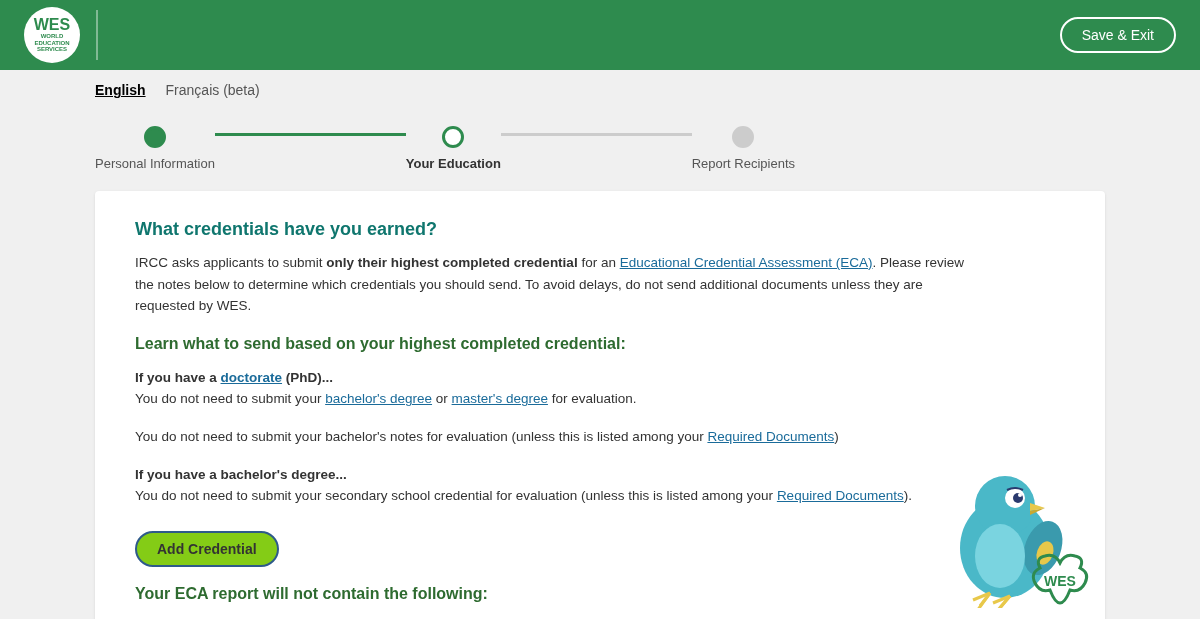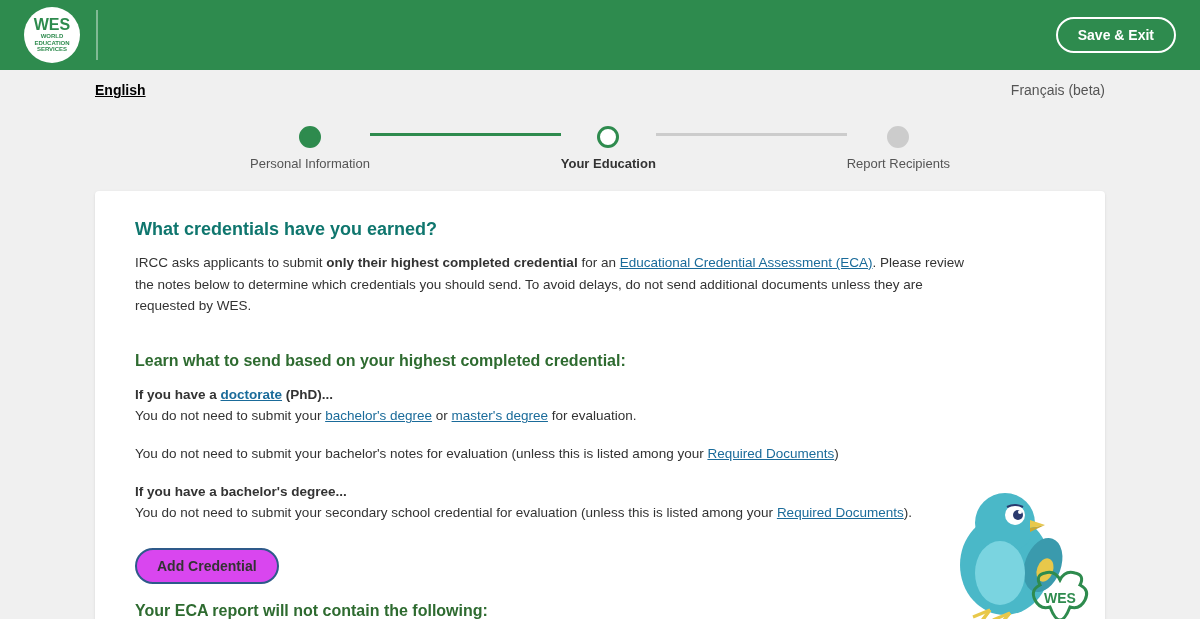--- a/index.html
+++ b/index.html
@@ -48,36 +48,36 @@
       font-weight: normal;
     }
     .header-title strong { font-weight: 900; }
     .save-exit-btn {
       border: 2px solid white;
       background: transparent;
       color: white;
       padding: 8px 20px;
       border-radius: 20px;
       font-size: 14px;
-      font-weight: bold;
+      font-weight: normal;
       cursor: pointer;
       white-space: nowrap;
     }
 
     
     .main-content {
       max-width: 1050px;
       margin: 0 auto;
       padding: 0 20px;
     }
 
     
     .lang-bar {
       display: flex;
-      justify-content: space-between;
+      justify-content: flex-start;
       gap: 20px;
       padding: 12px 0 8px;
     }
     .lang-link {
       font-size: 14px;
       color: #333;
       cursor: pointer;
       text-decoration: none;
     }
     .lang-link.active {
@@ -86,21 +86,21 @@
       color: #000;
     }
     .lang-link.inactive {
       color: #555;
     }
 
     
     .progress-container {
       display: flex;
       align-items: center;
-      justify-content: center;
+      justify-content: flex-start;
       padding: 20px 0 10px;
       position: relative;
     }
     .progress-steps {
       display: flex;
       align-items: center;
       width: 700px;
       position: relative;
     }
     .step-wrapper {
@@ -162,21 +162,21 @@
       color: #0f766e;
       font-size: 18px;
       font-weight: bold;
       margin-bottom: 12px;
     }
 
     .intro-text {
       font-size: 13.5px;
       line-height: 1.6;
       color: #333;
-      margin-bottom: 35px;
+      margin-bottom: 18px;
       max-width: 830px;
     }
     .intro-text strong { font-weight: bold; }
     .intro-text a { color: #1a6b9a; text-decoration: underline; }
 
     h3.sub-title {
       color: #2e6b30;
       font-size: 16px;
       font-weight: bold;
       margin-bottom: 14px;
@@ -191,21 +191,21 @@
       color: #333;
     }
     .credential-block p.label-line {
       font-weight: normal;
     }
     .credential-block p.label-line strong { font-weight: bold; }
     .credential-block a { color: #1a6b9a; text-decoration: underline; }
 
     .add-credential-btn {
       border: 2px solid #2e5a8a;
-      background: #d946ef;
+      background: #84cc16;
       color: #333;
       padding: 8px 20px;
       border-radius: 20px;
       font-size: 14px;
       cursor: pointer;
       font-weight: bold;
       margin-top: 8px;
       margin-bottom: 18px;
     }
 

